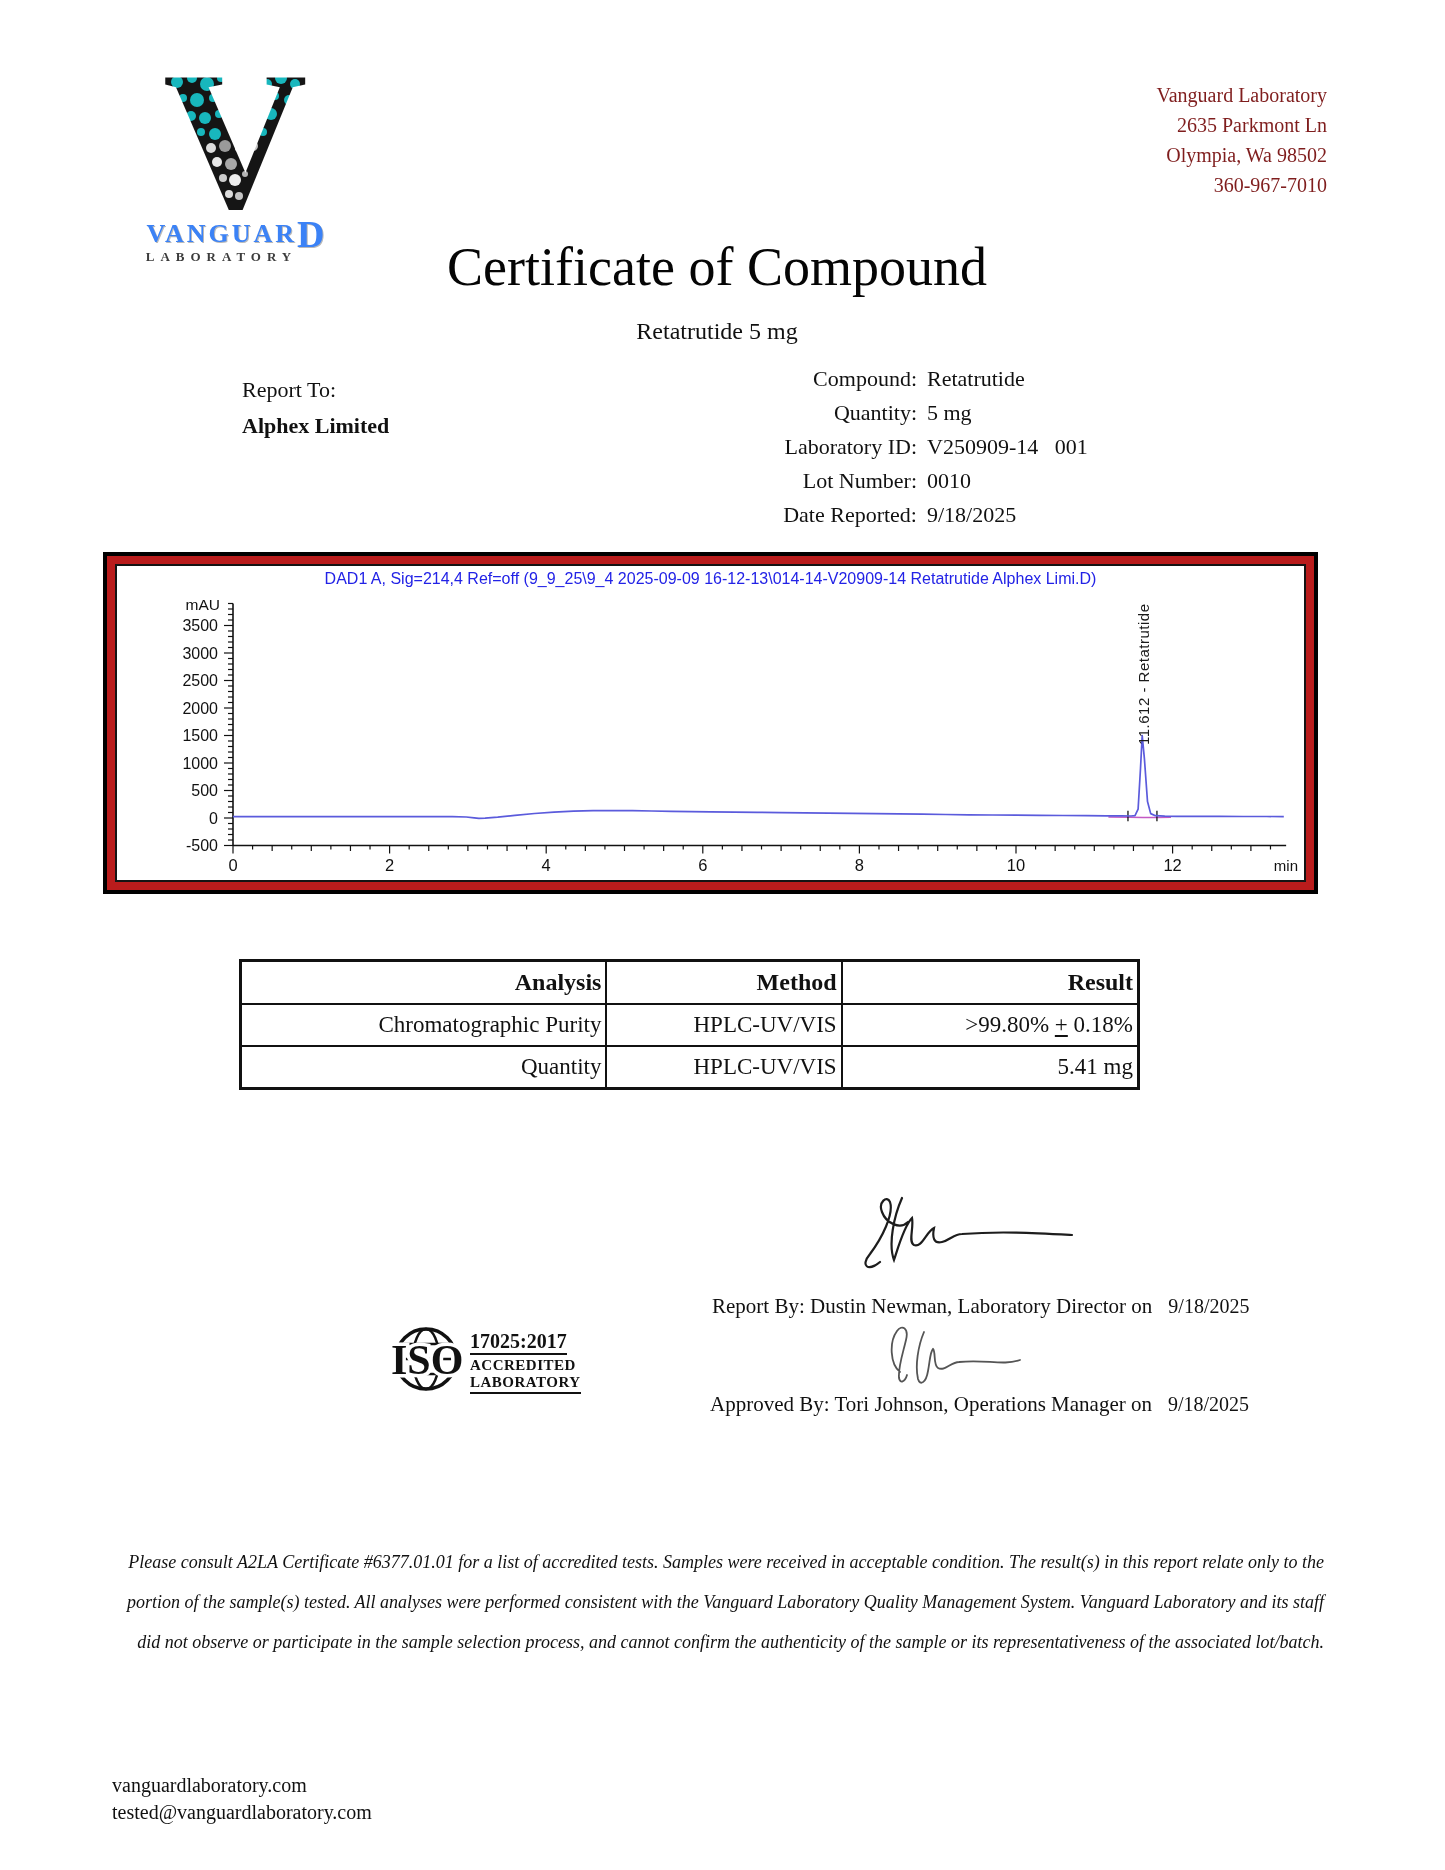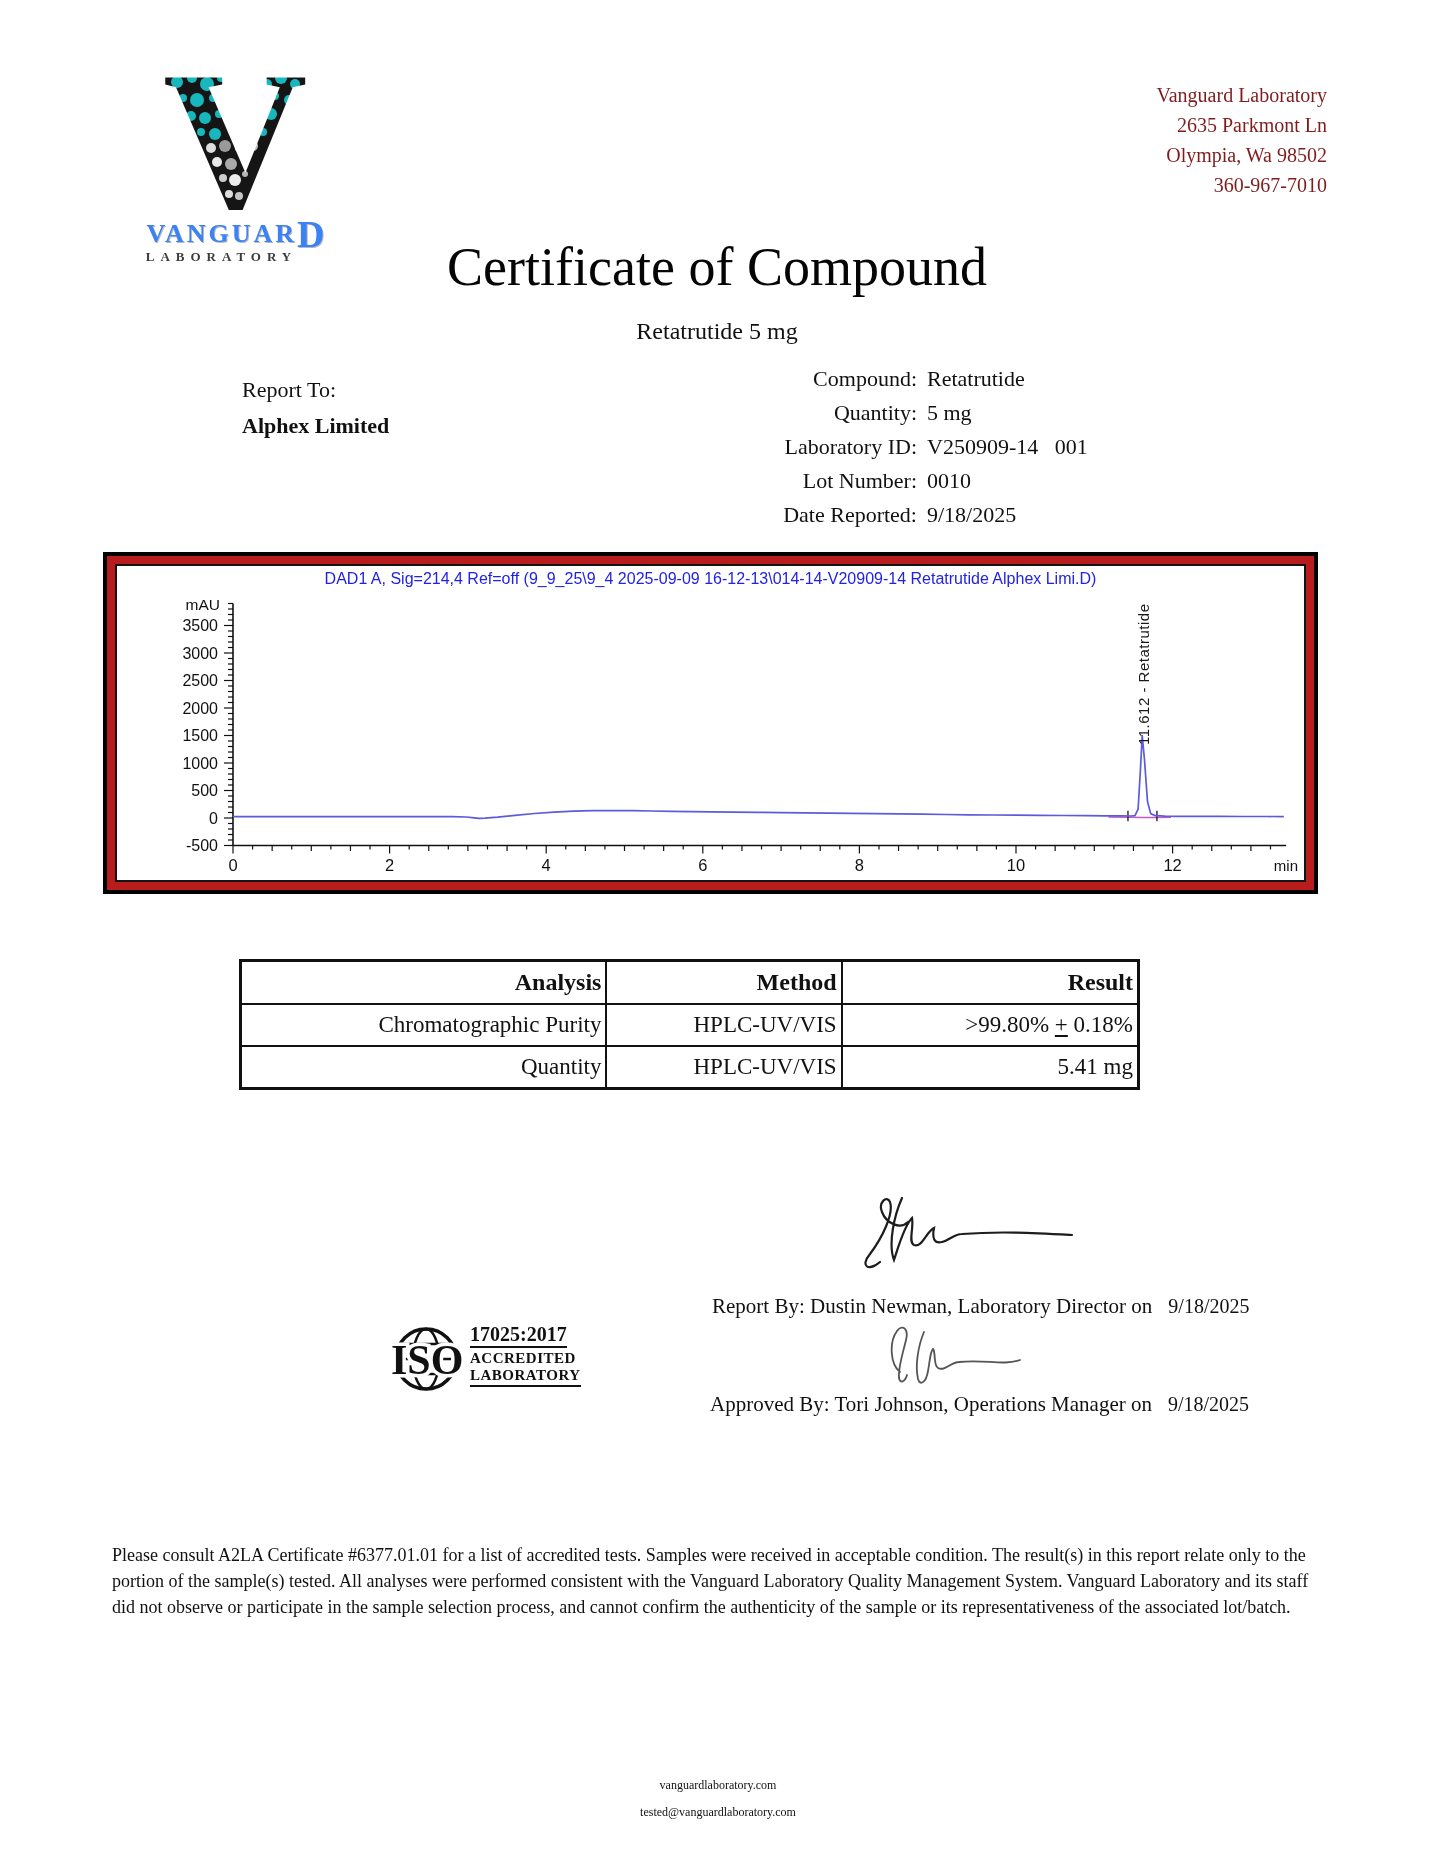--- a/index.html
+++ b/index.html
@@ -41,31 +41,31 @@
   .results-table th, .results-table td { border:2px solid #111; padding:7px 4px; }
   .results-table { border:3px solid #111; }
   .results-table th { font-size:24px; }
   .results-table col.c1 { width:367px; } .results-table col.c2 { width:236px; } .results-table col.c3 { width:298px; }
   .pm { text-decoration:underline; text-underline-offset:3px; }
   
   .sig { position:absolute; }
   .signoff-line { position:absolute; font-size:21px; white-space:nowrap; }
   .signoff-line .sig-date { margin-left:16px; font-size:20px; }
   
-  .iso-badge { position:absolute; left:388px; top:1324px; display:flex; align-items:flex-start; }
+  .iso-badge { position:absolute; left:388px; top:1324px; display:flex; align-items:flex-end; }
   .iso-text-col { margin-left:0; line-height:1; }
   .iso-standard { font-weight:bold; font-size:20px; border-bottom:2px solid #111; padding-bottom:2px; display:inline-block; }
   .iso-accredited { font-weight:bold; font-size:15px; margin-top:3px; letter-spacing:0.5px; }
   .iso-laboratory { font-weight:bold; font-size:15px; margin-top:2px; letter-spacing:0.5px;
                     border-bottom:2px solid #111; padding-bottom:2px; display:inline-block; }
   
-  .disclaimer { position:absolute; left:112px; top:1542px; width:1212px; text-align:left;
-                font-size:18px; line-height:26px; }
-  .contact { position:absolute; left:112px; top:1772px; width:1212px; text-align:center;
-             font-size:12px; line-height:27px; }
+  .disclaimer { position:absolute; left:112px; top:1542px; width:1212px; text-align:right;
+                font-size:18px; line-height:40px;font-style:italic; }
+  .contact { position:absolute; left:112px; top:1772px; width:1212px; 
+             font-size:20px; line-height:27px; }
 </style>
 </head>
 <body>
 
 <div class="page">
 
   <div class="logo-block">
     <svg width="150" height="150" viewBox="0 0 150 150">
       <defs>
         <clipPath id="vclip">

